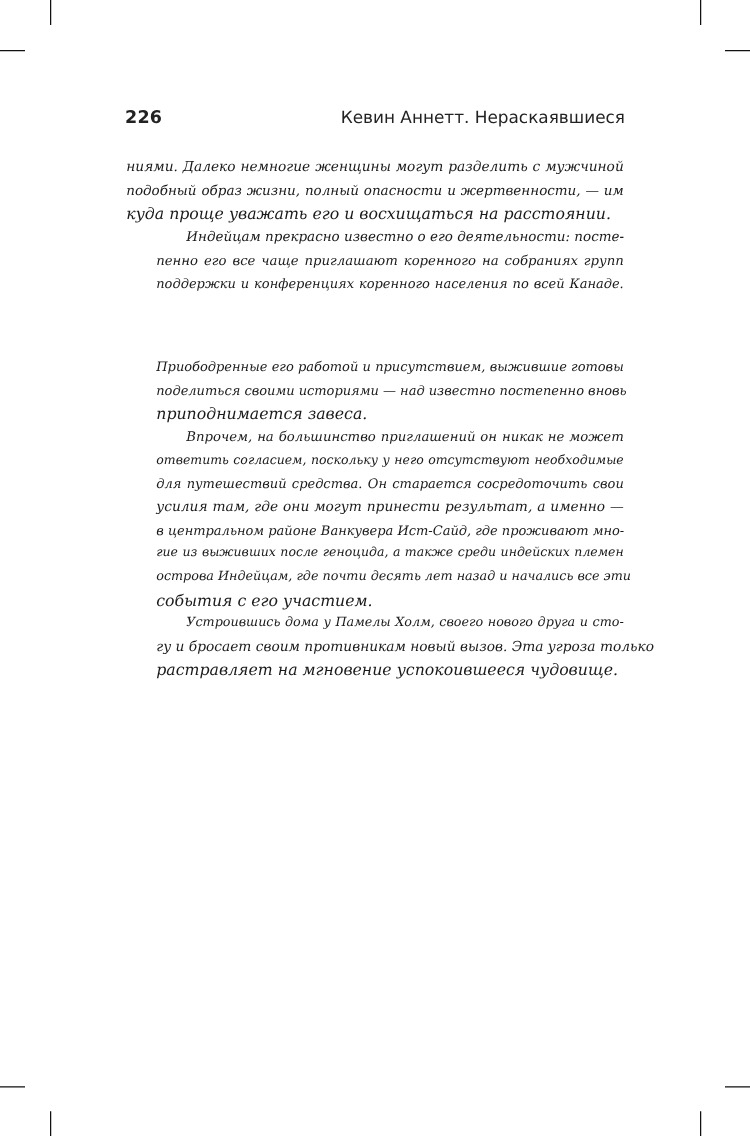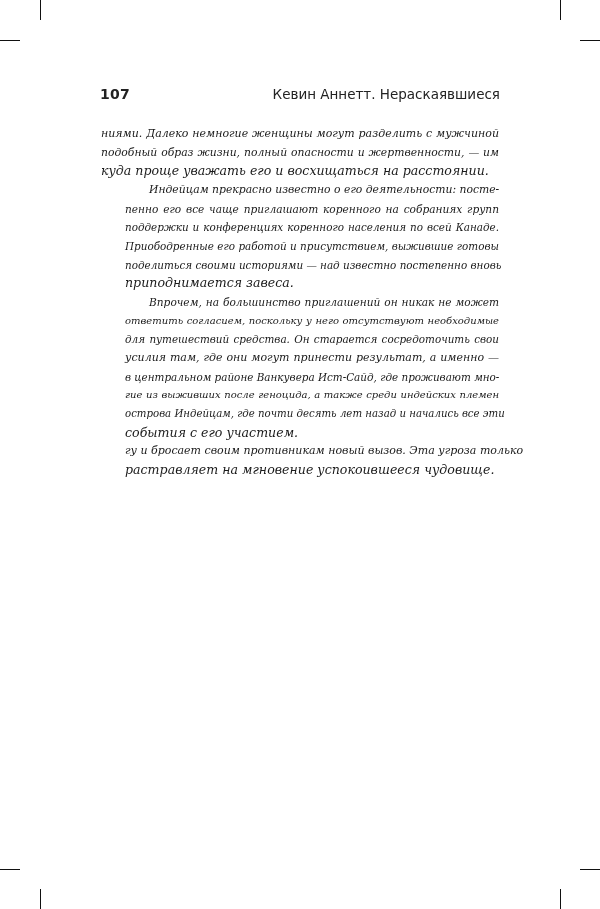--- a/index.html
+++ b/index.html
@@ -33,45 +33,46 @@
 <div class="crop v" style="left:40px; top:0;"></div>
 <div class="crop h" style="left:0; top:40px;"></div>
 <div class="crop v" style="left:560px; top:0;"></div>
 <div class="crop h" style="left:580px; top:40px;"></div>
 <div class="crop h" style="left:0; top:869px;"></div>
 <div class="crop v" style="left:40px; top:889px;"></div>
 <div class="crop h" style="left:580px; top:869px;"></div>
 <div class="crop v" style="left:560px; top:889px;"></div>
 
 <div class="header">
-  <span class="page-num">107</span>
+  <span class="page-num">226</span>
   <span class="running-title">Кевин Аннетт. Нераскаявшиеся</span>
 </div>
 
 <div class="body-text">
   <p>
     <span class="line" style="font-size: 11px;">ниями. Далеко немногие женщины могут разделить с мужчиной</span>
     <span class="line" style="font-size: 10.8px;">подобный образ жизни, полный опасности и жертвенности, — им</span>
     <span class="line last" style="font-size: 12.6px;">куда проще уважать его и восхищаться на расстоянии.</span>
   </p>
   <p class="indent">
     <span class="line" style="padding-left: 24px; font-size: 10.8px;">Индейцам прекрасно известно о его деятельности: посте-</span>
     <span class="line" style="font-size: 10.6px;">пенно его все чаще приглашают коренного на собраниях групп</span>
     <span class="line" style="font-size: 10.4px;">поддержки и конференциях коренного населения по всей Канаде.</span>
-    <span class="line" style="font-size: 10.4px;">Приободренные его работой и присутствием, выжившие готовы</span>
+    <span class="line" style="font-size: 10.4px; margin-top: 48px;">Приободренные его работой и присутствием, выжившие готовы</span>
     <span class="line" style="font-size: 10.4px;">поделиться своими историями — над известно постепенно вновь</span>
     <span class="line last" style="font-size: 12.6px;">приподнимается завеса.</span>
   </p>
   <p class="indent">
     <span class="line" style="padding-left: 24px; font-size: 10.6px;">Впрочем, на большинство приглашений он никак не может</span>
     <span class="line" style="font-size: 10px;">ответить согласием, поскольку у него отсутствуют необходимые</span>
     <span class="line" style="font-size: 10.4px;">для путешествий средства. Он старается сосредоточить свои</span>
     <span class="line" style="font-size: 11px;">усилия там, где они могут принести результат, а именно —</span>
     <span class="line" style="font-size: 10.4px;">в центральном районе Ванкувера Ист-Сайд, где проживают мно-</span>
     <span class="line" style="font-size: 10px;">гие из выживших после геноцида, а также среди индейских племен</span>
     <span class="line" style="font-size: 10.2px;">острова Индейцам, где почти десять лет назад и начались все эти</span>
     <span class="line last" style="font-size: 12.6px;">события с его участием.</span>
   </p>
   <p class="indent">
+    <span class="line" style="padding-left: 24px; font-size: 10.2px;">Устроившись дома у Памелы Холм, своего нового друга и сто-</span>
     <span class="line" style="font-size: 11px;">гу и бросает своим противникам новый вызов. Эта угроза только</span>
     <span class="line last" style="font-size: 12.6px;">растравляет на мгновение успокоившееся чудовище.</span>
   </p>
 </div>
 
 </body></html>

